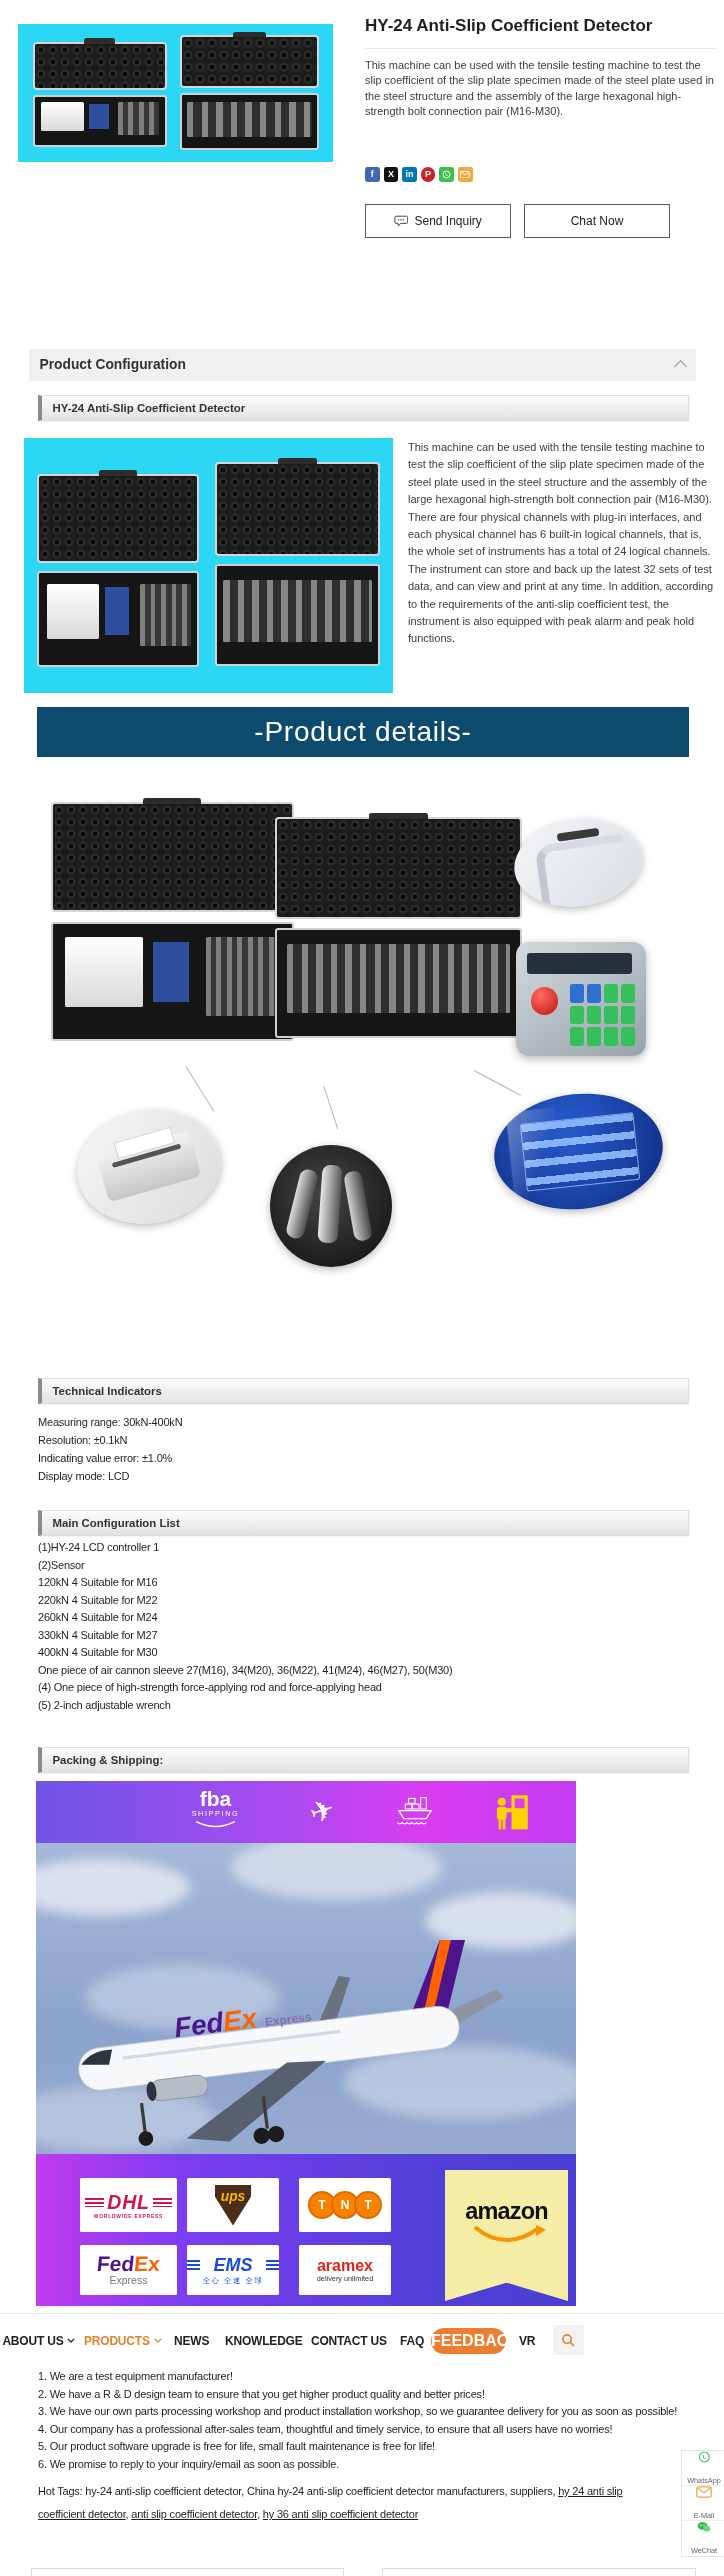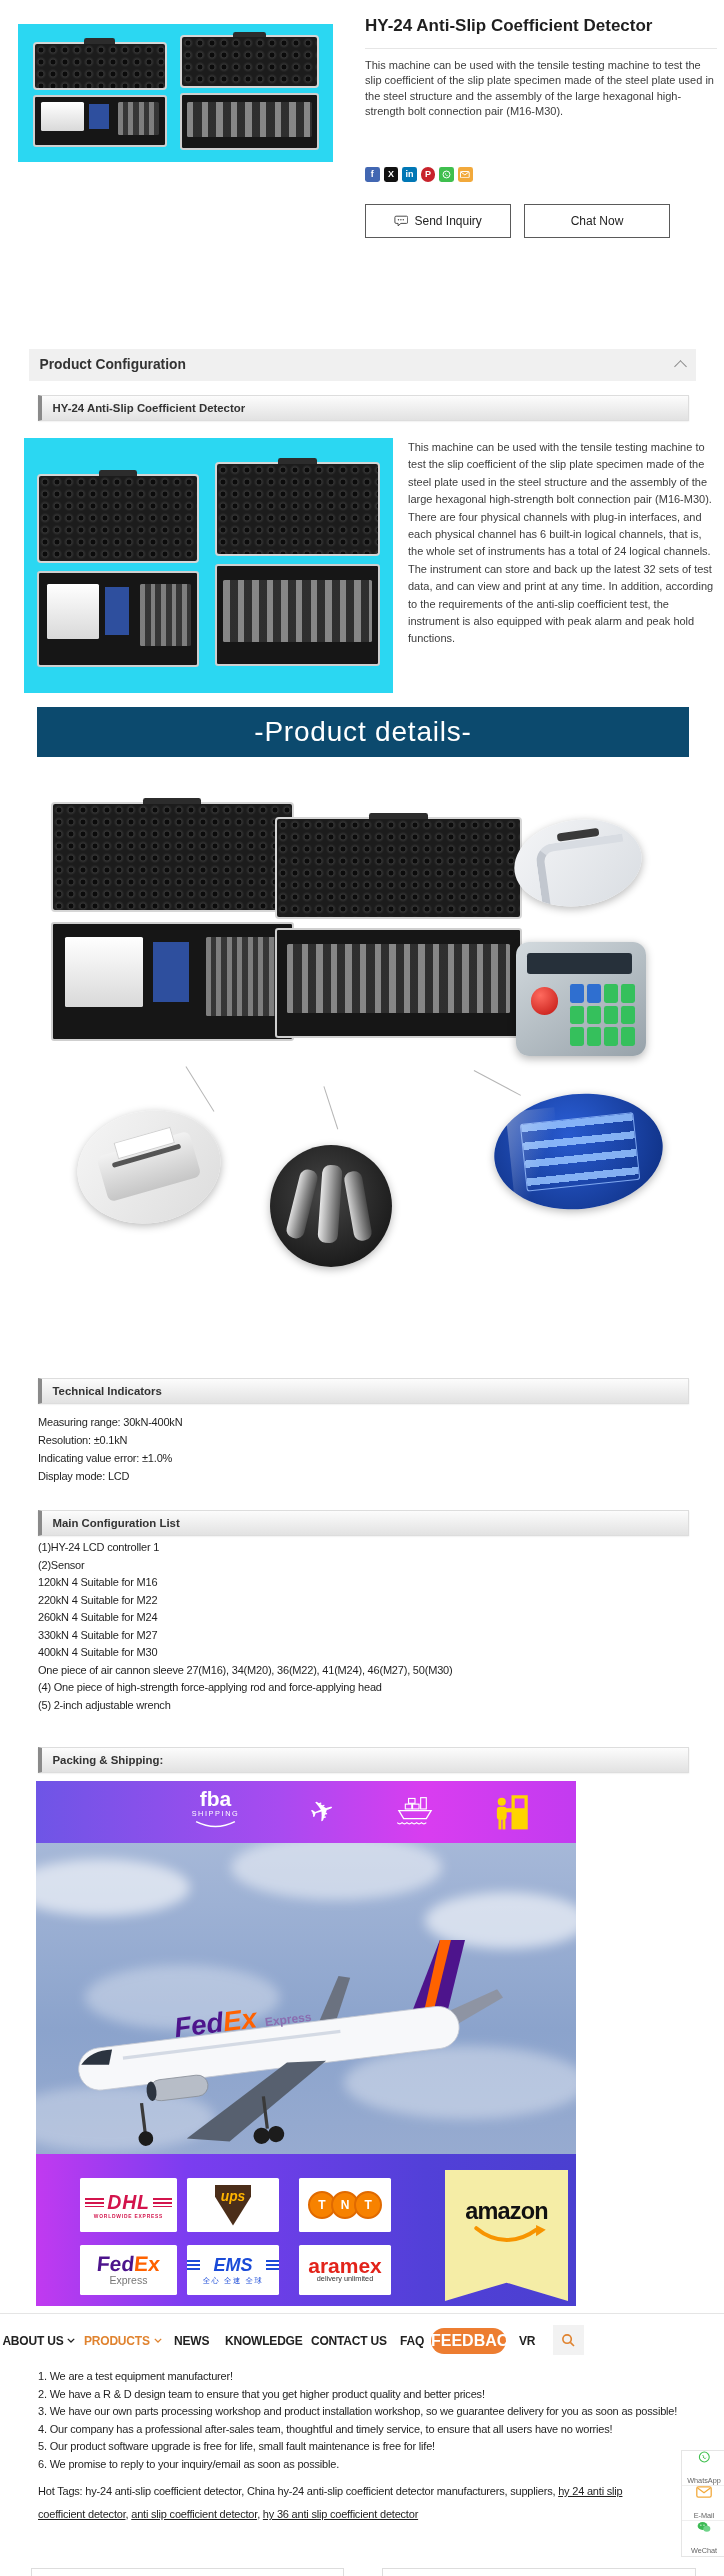--- a/index.html
+++ b/index.html
@@ -369,21 +369,21 @@
       </div>
       <div class="card" style="left:151px;top:91px;width:92px;height:50px;">
         <div style="display:flex;align-items:center;gap:13px;color:#1b4bd8;">
           <div class="speed" style="width:13px;"></div>
           <span style="font-size:18px;font-weight:bold;font-style:italic;">EMS</span>
           <div class="speed" style="width:13px;"></div>
         </div>
         <div style="font-size:7.3px;color:#1b4bd8;letter-spacing:1.6px;">全心 全速 全球</div>
       </div>
       <div class="card" style="left:263px;top:91px;width:92px;height:50px;">
-        <div style="font-size:21px;font-weight:bold;color:#e2231a;line-height:16px;">aramex</div>
+        <div style="font-size:16px;font-weight:bold;color:#e2231a;line-height:16px;">aramex</div>
         <div style="font-size:7.3px;color:#333;">delivery unlimited</div>
       </div>
 
       <div style="position:absolute;left:409px;top:16px;width:123px;height:131px;background:#f5eda6;
            clip-path:polygon(0 0,100% 0,100% 100%,50% 86%,0 100%);display:flex;flex-direction:column;align-items:center;">
         <div style="font-size:23.5px;font-weight:bold;color:#111;letter-spacing:-0.8px;margin-top:27.6px;">amazon</div>
         <svg width="78" height="21" viewBox="0 0 96 26">
             <path d="M10 4 C34 24 62 22 84 6" fill="none" stroke="#f79400" stroke-width="5" stroke-linecap="round"></path>
             <polygon points="84,0 96,6 84,14" fill="#f79400"></polygon>
           </svg>

